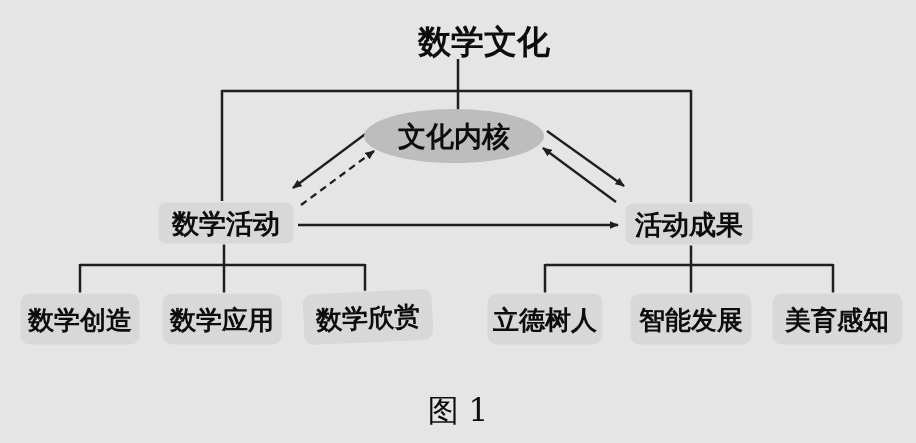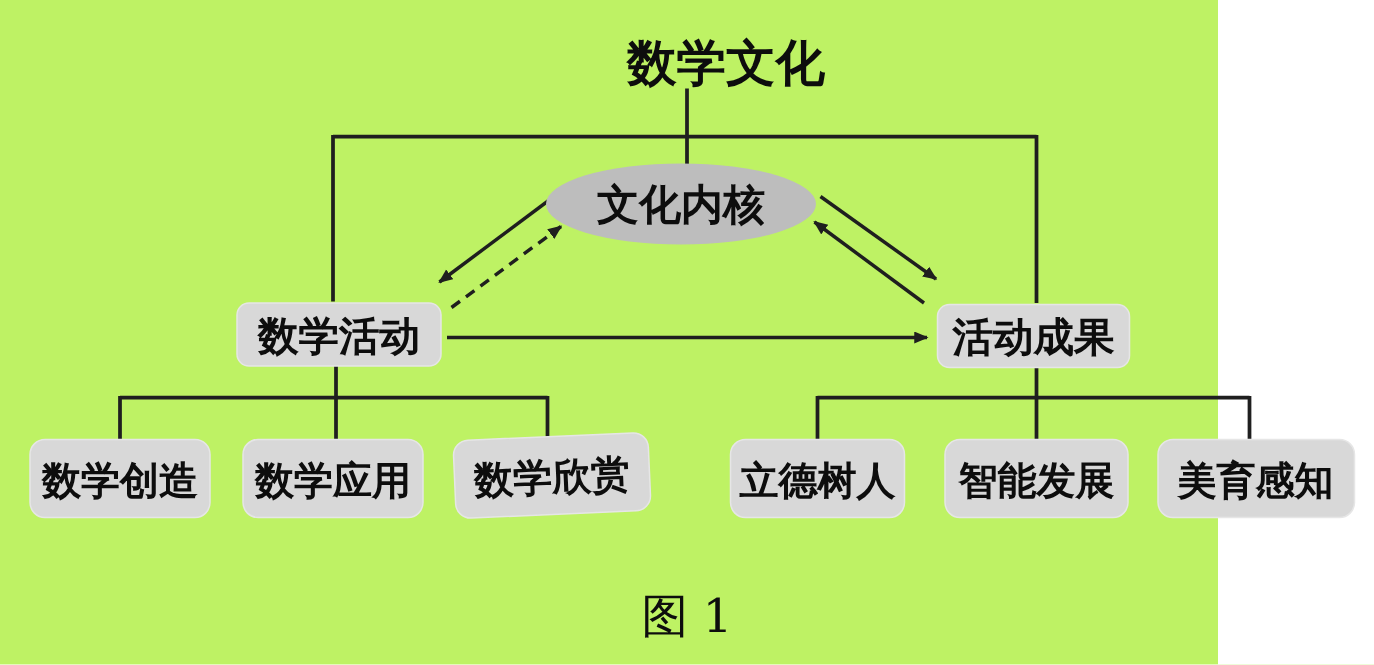--- a/index.html
+++ b/index.html
@@ -5,23 +5,23 @@
   html, body {
     margin: 0;
     padding: 0;
     background: #ffffff;
     width: 916px;
     height: 443px;
     overflow: hidden;
   }
   .stage {
     position: relative;
-    width: 812px;
+    width: 916px;
     height: 443px;
-    background: #bef264;
+    background: #e5e5e5;
   }
   svg {
     display: block;
   }
   .node-label {
     font-family: "DejaVu Sans", "Liberation Sans", sans-serif;
     font-weight: bold;
   }
   .title-label {
     font-family: "DejaVu Sans", "Liberation Sans", sans-serif;

